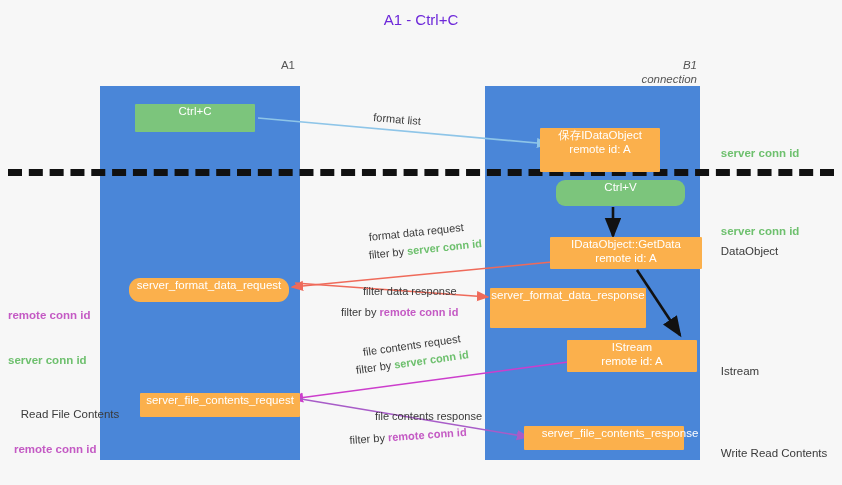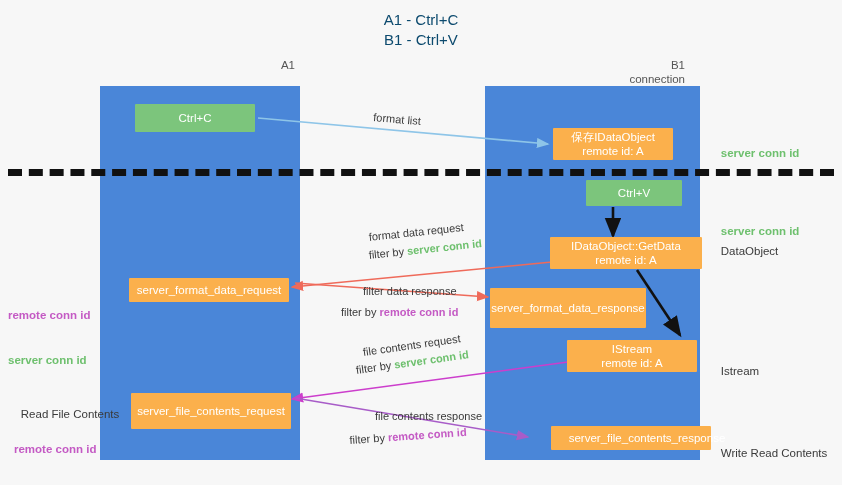--- a/index.html
+++ b/index.html
@@ -15,21 +15,21 @@
     font-family: "Liberation Sans", sans-serif;
     overflow: hidden;
   }
   .title {
     position: absolute;
     left: 0;
     top: 10px;
     width: 842px;
     text-align: center;
     font-size: 15px;
-    color: #0c4a6e;
+    color: #6d28d9;
     line-height: 20px;
   }
   .title div { white-space: pre; }
 
   .col-head {
     position: absolute;
     text-align: right;
     font-size: 11.5px;
     color: #555555;
     line-height: 14px;
@@ -39,21 +39,21 @@
     position: absolute;
     background: #4a86d8;
   }
 
   .box {
     position: absolute;
     box-sizing: border-box;
     display: flex;
     flex-direction: column;
     align-items: center;
-    justify-content: center;
+    justify-content: flex-start;
     text-align: center;
     color: #ffffff;
     font-size: 11.5px;
     line-height: 14px;
     border-radius: 1px;
   }
   .box.orange { background: #fbb04c; }
   .box.green  { background: #7cc57c; }
 
   .side-label {
@@ -91,27 +91,26 @@
     border-top: 7px dashed #111111;
   }
 </style>
 </head>
 <body>
 
 <div id="stage">
 
   <div class="title">
     <div>A1 - Ctrl+C</div>
-    <div>B1 - Ctrl+V</div>
   </div>
 
   <div class="col-head" style="left:95px; top:58px;">
     <div>A1</div>
   </div>
-  <div class="col-head" style="left:485px; top:58px;">
+  <div class="col-head" style="left:497px; top:58px;font-style:italic;">
     <div>B1</div>
     <div>connection</div>
   </div>
 
   <div class="lane" style="left:100px; top:86px; width:200px; height:374px;"></div>
   <div class="lane" style="left:485px; top:86px; width:215px; height:374px;"></div>
 
   <svg class="overlay">
     <defs>
       <marker id="ar-blue" markerWidth="9" markerHeight="9" refX="7" refY="3.2" orient="auto">
@@ -145,52 +144,52 @@
 
     <line x1="295" y1="398" x2="528" y2="437" stroke="#a85cc8" stroke-width="1.6" marker-end="url(#ar-purple)"></line>
   </svg>
 
   <div class="dashline"></div>
 
   <div class="box green" style="left:135px; top:104px; width:120px; height:28px;">
     <span>Ctrl+C</span>
   </div>
 
-  <div class="box orange" style="left:129px; top:278px; width:160px; height:24px;">
+  <div class="box orange" style="left:129px; top:278px; width:160px; height:24px;border-radius:11px;">
     <span>server_format_data_request</span>
   </div>
 
-  <div class="box orange" style="left:131px; top:393px; width:160px; height:36px;">
+  <div class="box orange" style="left:140px; top:393px; width:160px; height:24px;">
     <span>server_file_contents_request</span>
   </div>
 
-  <div class="box orange" style="left:553px; top:128px; width:120px; height:32px;">
+  <div class="box orange" style="left:540px; top:128px; width:120px; height:44px;">
     <span>保存IDataObject</span>
     <span>remote id: A</span>
   </div>
 
-  <div class="box green" style="left:586px; top:180px; width:96px; height:26px;">
+  <div class="box green" style="left:556px; top:180px; width:129px; height:26px;border-radius:9px;">
     <span>Ctrl+V</span>
   </div>
 
   <div class="box orange" style="left:550px; top:237px; width:152px; height:32px;">
     <span>IDataObject::GetData</span>
     <span>remote id: A</span>
   </div>
 
   <div class="box orange" style="left:490px; top:288px; width:156px; height:40px;">
     <span>server_format_data_response</span>
   </div>
 
   <div class="box orange" style="left:567px; top:340px; width:130px; height:32px;">
     <span>IStream</span>
     <span>remote id: A</span>
   </div>
 
-  <div class="box orange" style="left:551px; top:426px; width:160px; height:24px;padding-left:32px;">
+  <div class="box orange" style="left:524px; top:426px; width:160px; height:24px;padding-left:32px;">
     <span>server_file_contents_response</span>
   </div>
 
   <div class="side-label c-green" style="left:708px; top:131px;">
     <span>server conn id</span>
   </div>
   <div class="side-label c-green" style="left:708px; top:209px;">
     <span>server conn id</span>
   </div>
   <div class="side-label c-dark" style="left:708px; top:229px;">

